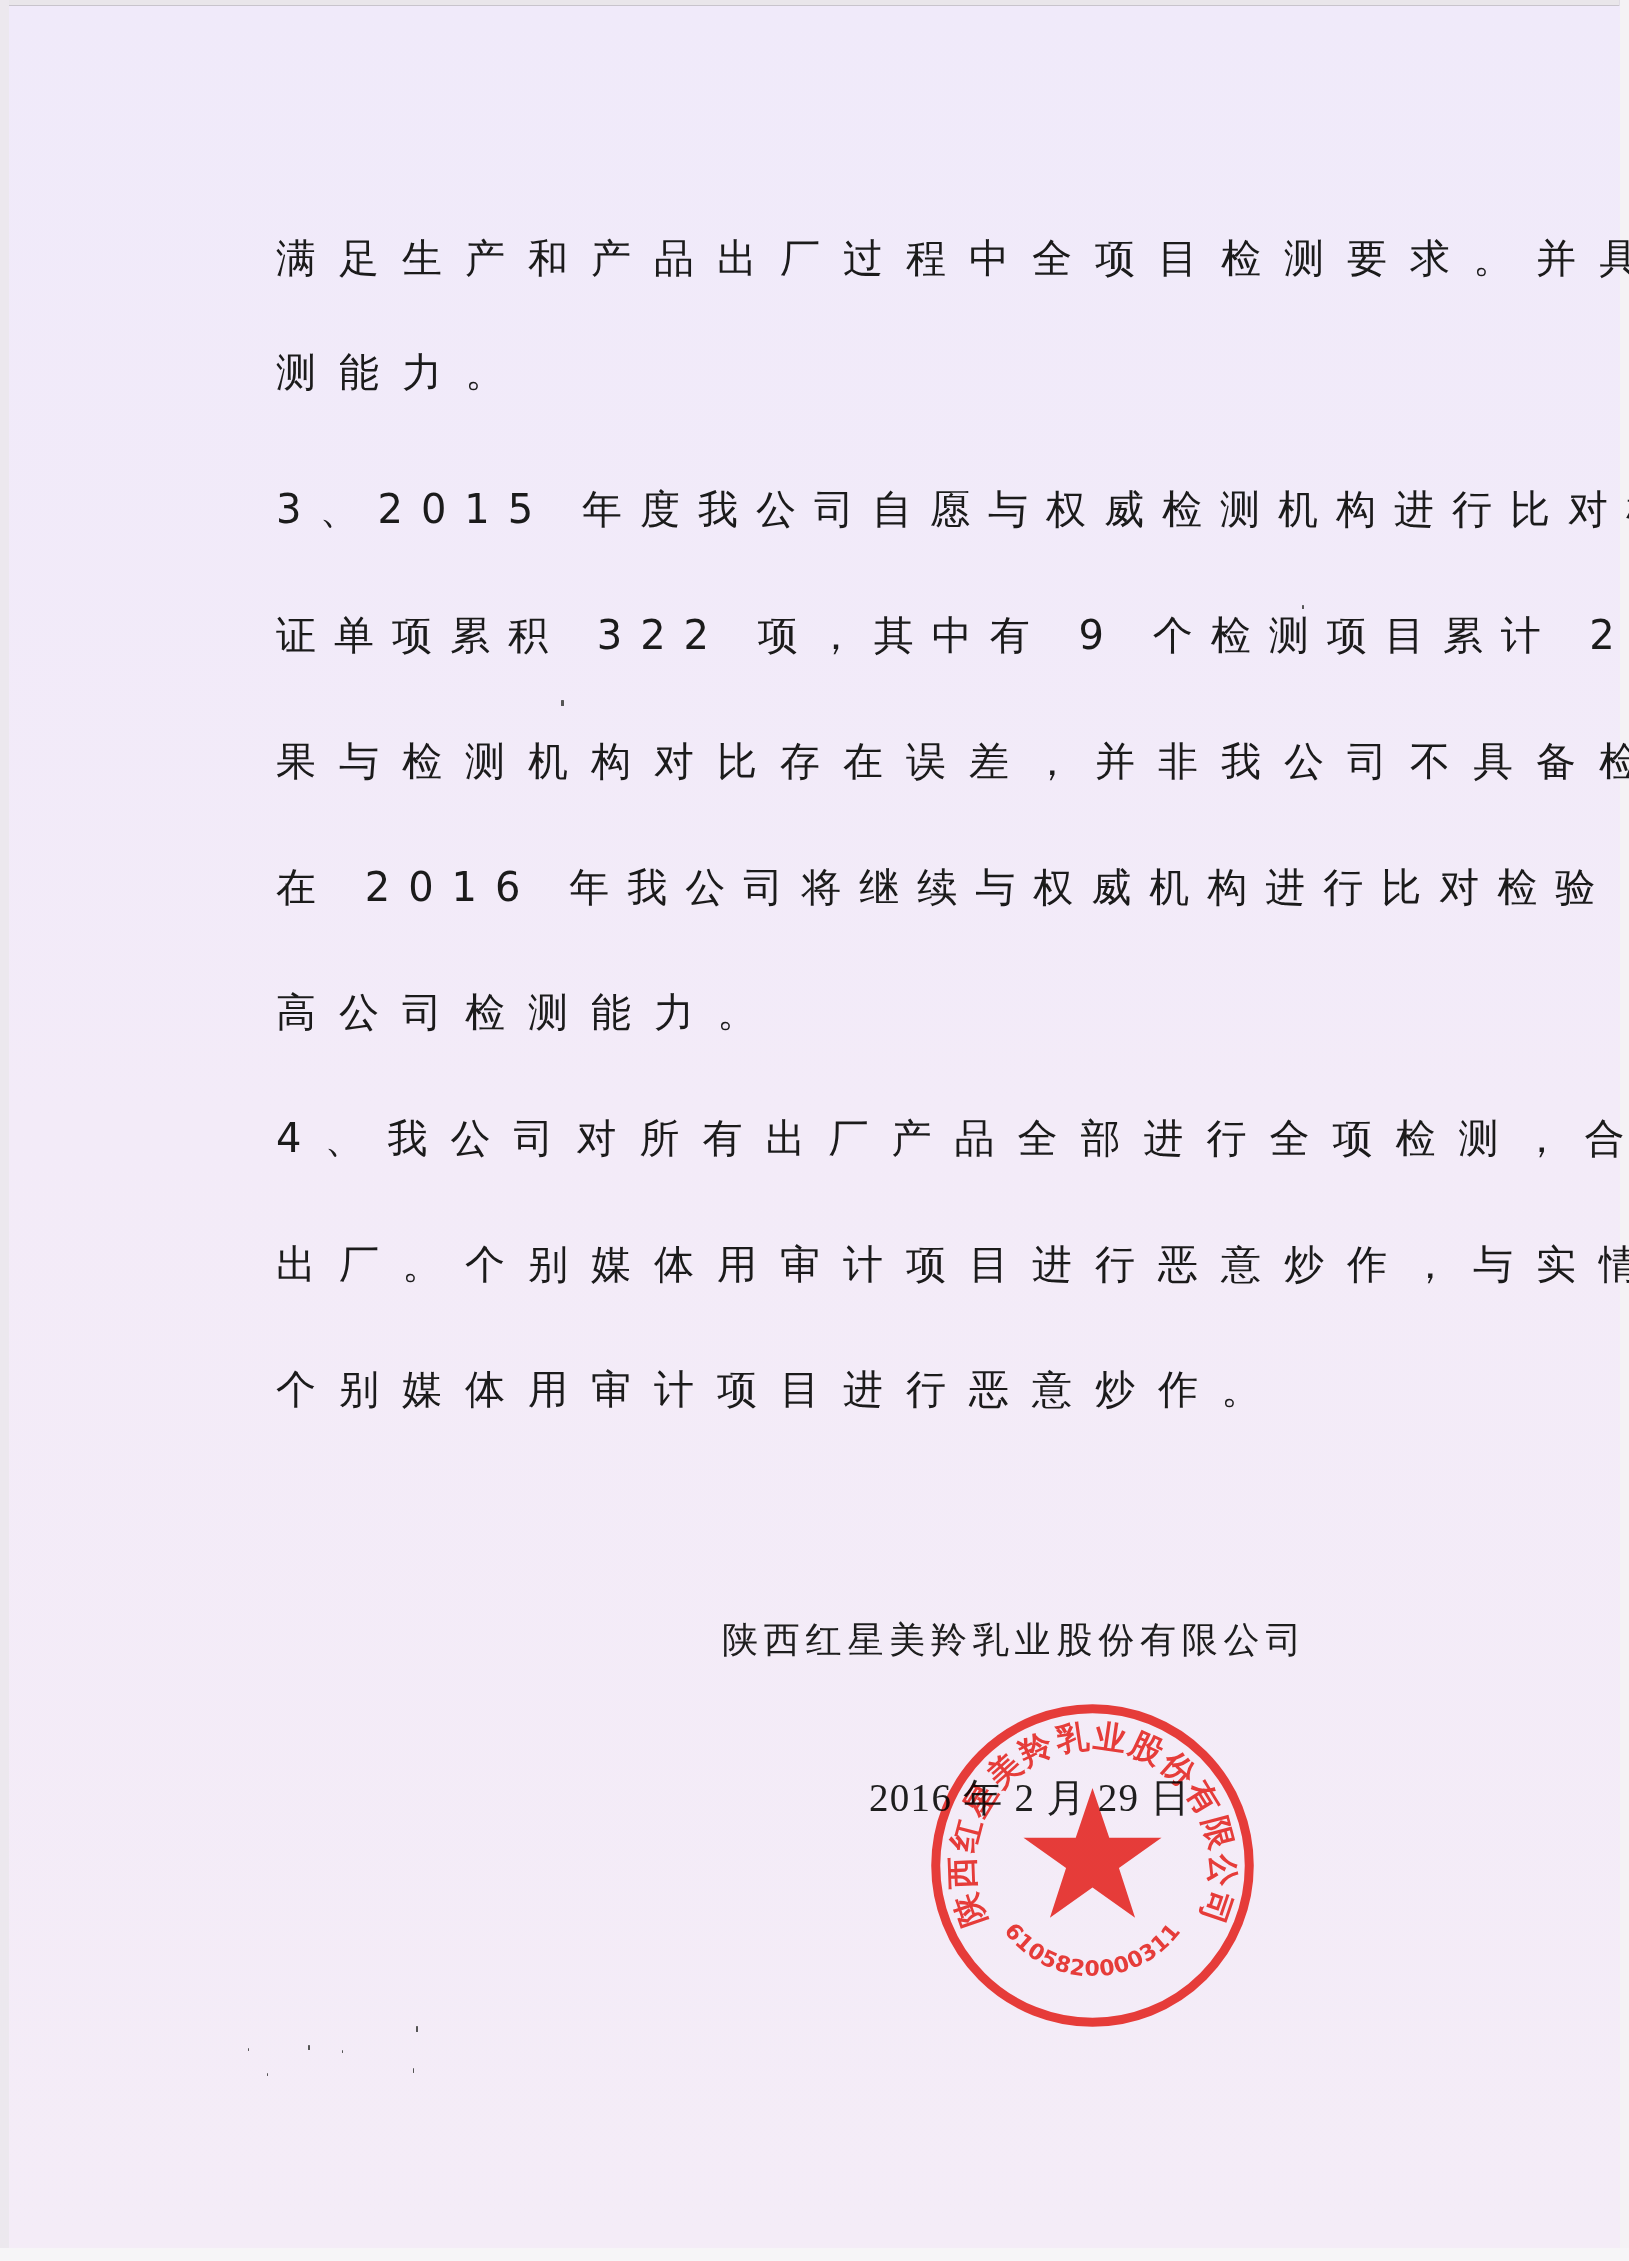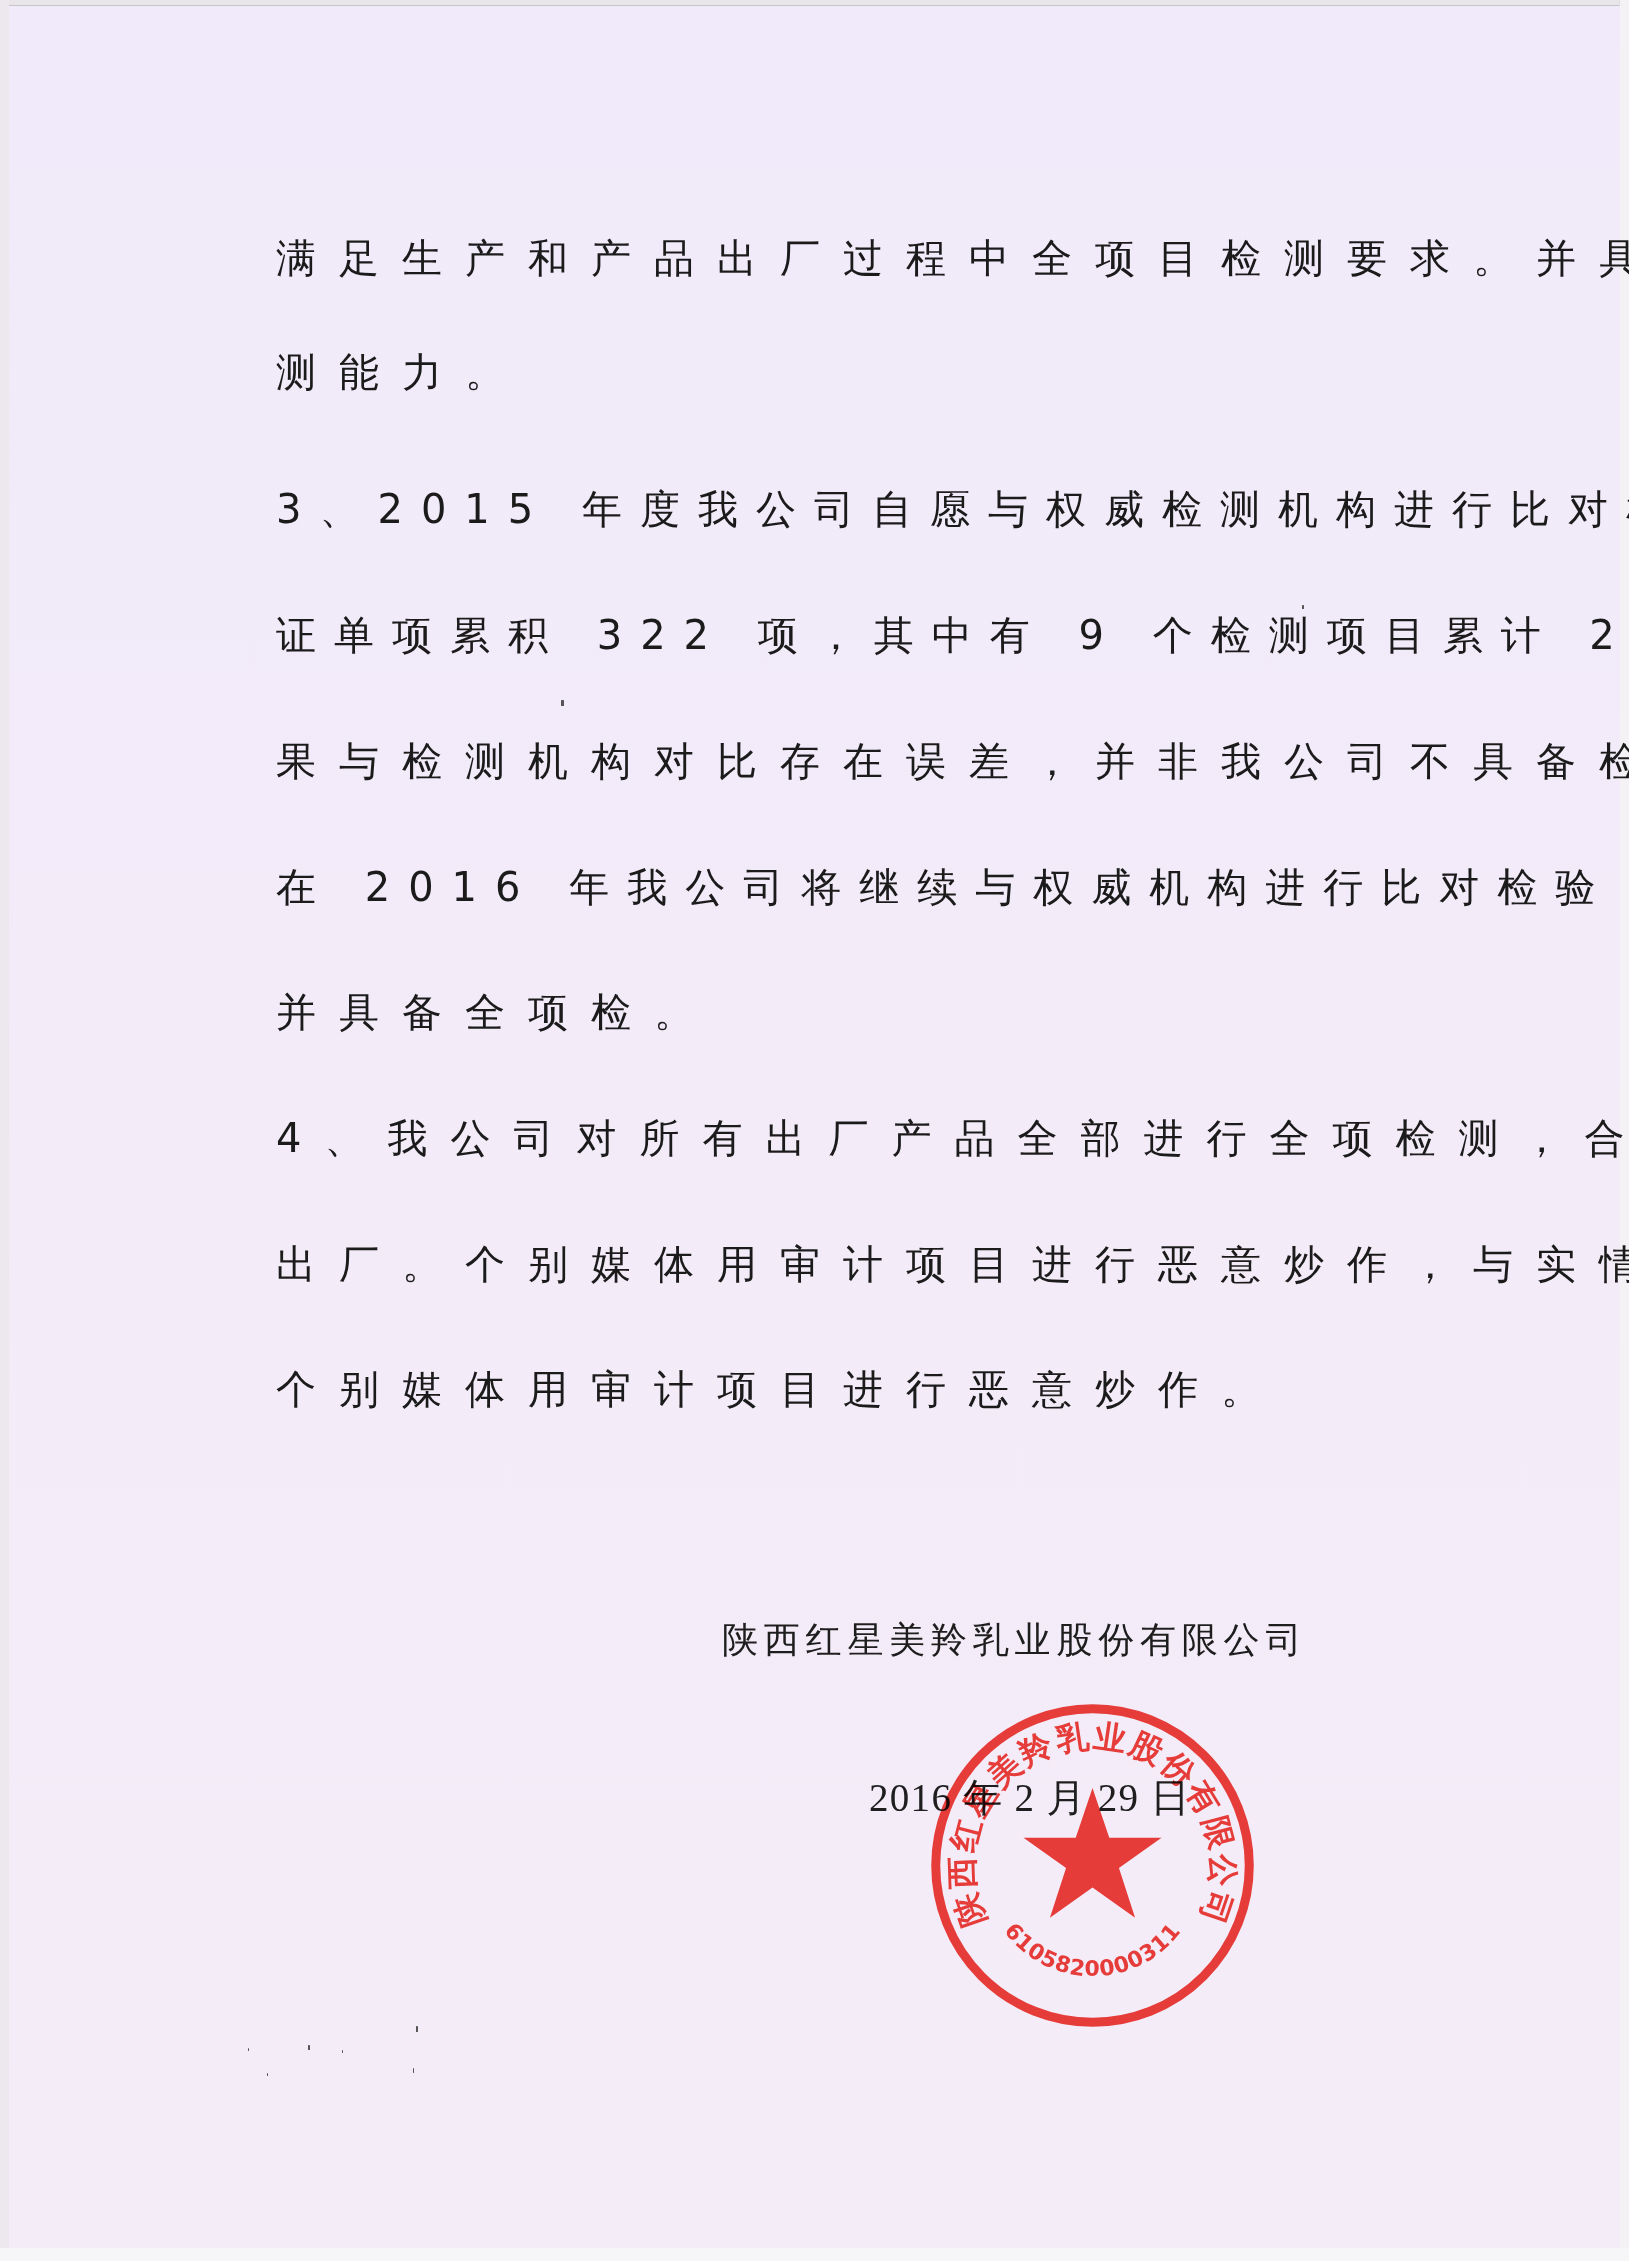--- a/index.html
+++ b/index.html
@@ -46,21 +46,21 @@
 
 <div class="paper"></div>
 
 <div>
   <div class="body-line" style="top:258px">满足生产和产品出厂过程中全项目检测要求。并具备全项检</div>
   <div class="body-line" style="top:372px">测能力。</div>
   <div class="body-line narrow" style="top:509px">3、2015 年度我公司自愿与权威检测机构进行比对检验。验</div>
   <div class="body-line narrow" style="top:635px">证单项累积 322 项，其中有 9 个检测项目累计 20 次检测结</div>
   <div class="body-line" style="top:761px">果与检测机构对比存在误差，并非我公司不具备检测能力。</div>
   <div class="body-line narrow" style="top:887px">在 2016 年我公司将继续与权威机构进行比对检验，不断提</div>
-  <div class="body-line" style="top:1012px">并具备全项检。</div>
+  <div class="body-line" style="top:1012px">高公司检测能力。</div>
   <div class="body-line" style="top:1138px">4、我公司对所有出厂产品全部进行全项检测，合格后方能</div>
   <div class="body-line" style="top:1264px">出厂。个别媒体用审计项目进行恶意炒作，与实情不符。目</div>
   <div class="body-line" style="top:1389px">个别媒体用审计项目进行恶意炒作。</div>
 </div>
 
 <div class="sign company">陕西红星美羚乳业股份有限公司</div>
 <div class="sign date">2016 年 2 月 29 日</div>
 
 <svg class="stamp" viewBox="0 0 510 510" xmlns="http://www.w3.org/2000/svg">
   <defs>

